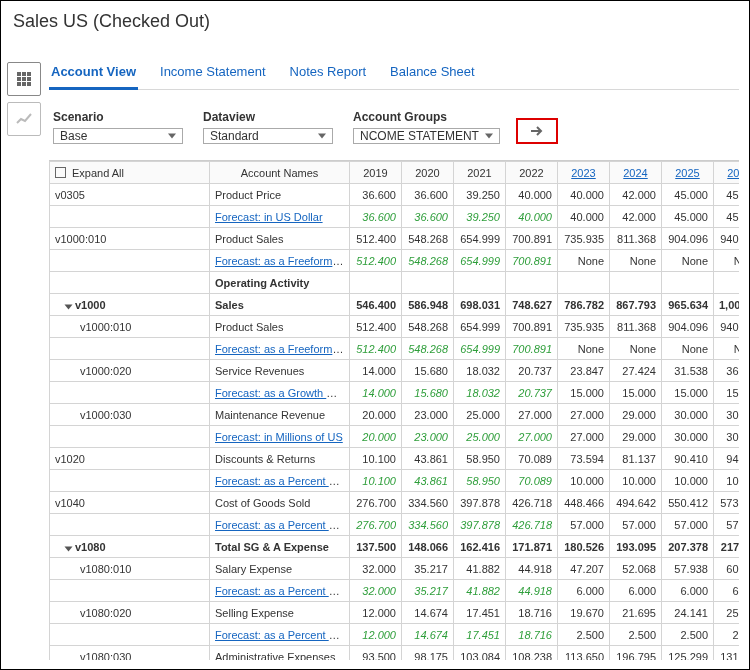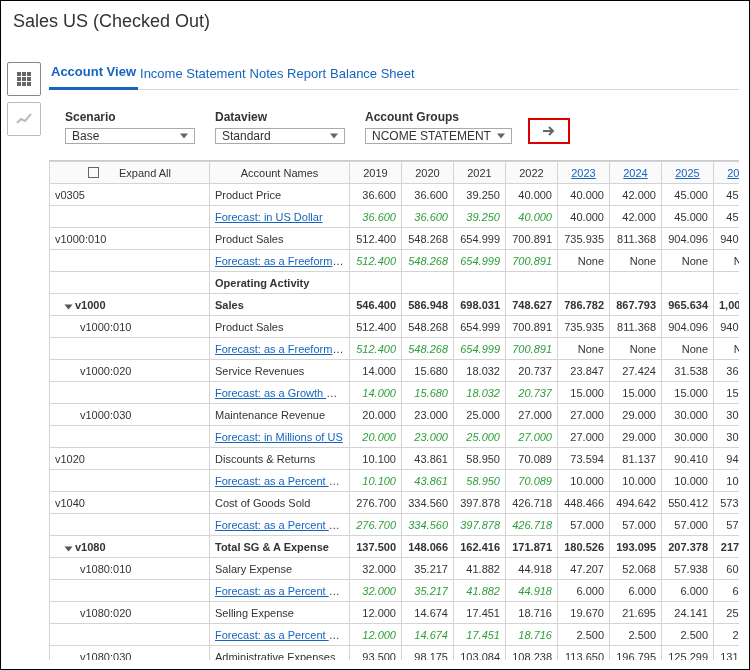--- a/index.html
+++ b/index.html
@@ -3,24 +3,24 @@
 <meta charset="utf-8">
 <style>
 * { box-sizing: border-box; margin: 0; padding: 0; }
 body { font-family: Arial, Helvetica, sans-serif; font-size: 12px; color: #333; background: #fff; width: 750px; height: 670px; overflow: hidden; border: 1px solid #000; padding: 10px 10px 0 6px; }
 h2.page-title { font-size: 18px; font-weight: normal; color: #333; margin-bottom: 26px; margin-left: 6px;}
 .main { display: flex; gap: 0; }
 .leftbuttons { display: flex; flex-direction: column; gap: 6px; padding-top: 4px; width: 40px; }
 .leftbuttons .btn { width: 34px; height: 34px; border: 1px solid #bbb; background: #fff; display:flex; align-items:center; justify-content:center; color:#666; border-radius:2px;}
 .leftbuttons .btn.active { border-color:#888;}
 .content { flex: 1 1 auto; padding-left: 8px; overflow:hidden;}
-.tabs { display:flex; border-bottom: 1px solid #d8d8d8; align-items: flex-end; }
+.tabs { display:flex; gap: 20px; border-bottom: 1px solid #d8d8d8; }
 .tabs .tab { padding: 6px 2px 8px 2px; font-size: 13px; color: #1565c0; cursor:pointer; }
 .tabs .tab:first-child { font-weight:bold; border-bottom: 3px solid #1565c0; margin-bottom:-1px; }
-.filters { display:flex; gap: 20px; margin: 20px 16px 16px; align-items:flex-end;}
+.filters { display:flex; gap: 20px; margin: 20px 4px 16px; align-items:flex-end;}
 .filter { display:flex; flex-direction:column; gap:4px; }
 .filter label { font-weight:bold; font-size:12px;}
 .select { border:1px solid #aaa; height:16px; padding:0 20px 0 6px; font-size:12px; background:#fff; position:relative; display:flex; align-items:center; min-width:130px;}
 .select::after { content:""; position:absolute; right:6px; top:50%; width:0;height:0;border-left:4px solid transparent; border-right:4px solid transparent; border-top:5px solid #666; transform:translateY(-50%); }
 .go-btn { width:42px; height:26px; border:2px solid #d00; background:#fff; display:flex;align-items:center;justify-content:center; margin-left:-4px;}
 .grid-wrap { border-top:1px solid #ccc; overflow:auto; max-height: 500px;}
 table.grid { border-collapse:collapse; width: 100%; font-size:11px; table-layout:fixed;}
 table.grid th, table.grid td { border:1px solid #d4d4d4; padding:3px 5px; height:22px; overflow:hidden; white-space:nowrap; text-overflow:ellipsis;}
 table.grid th { background:#fafafa; font-weight:normal;}
 table.grid td.num { text-align:right; }
@@ -28,21 +28,21 @@
 col.c-name { width:140px;}
 col.c-yr { width:52px;}
 .year-link { color:#1565c0; text-decoration:underline;}
 .link { color:#1565c0; text-decoration:underline; }
 .italic-gn { color:#2e9e3a; font-style:italic; }
 .bold { font-weight:bold; }
 .tree { display:flex; align-items:flex-end; gap:4px; }
 .tree .tri { width:0;height:0;border-top:4px solid transparent;border-bottom:4px solid transparent;border-left:5px solid #555; display:inline-block; transform:rotate(90deg);}
 .indent1 { padding-left: 16px !important;}
 .indent2 { padding-left: 30px !important;}
-.expand-all { display:flex;align-items:center;gap:20px;justify-content:center;}
+.expand-all { display:flex;align-items:center;gap:6px;}
 .expand-all .chk { width:11px;height:11px;border:1px solid #666;}
 svg.icon { width:16px;height:16px;}
 </style>
 </head>
 <body>
 
 <h2 class="page-title">Sales US (Checked Out)</h2>
 
 <div class="main">
   <div class="leftbuttons">

